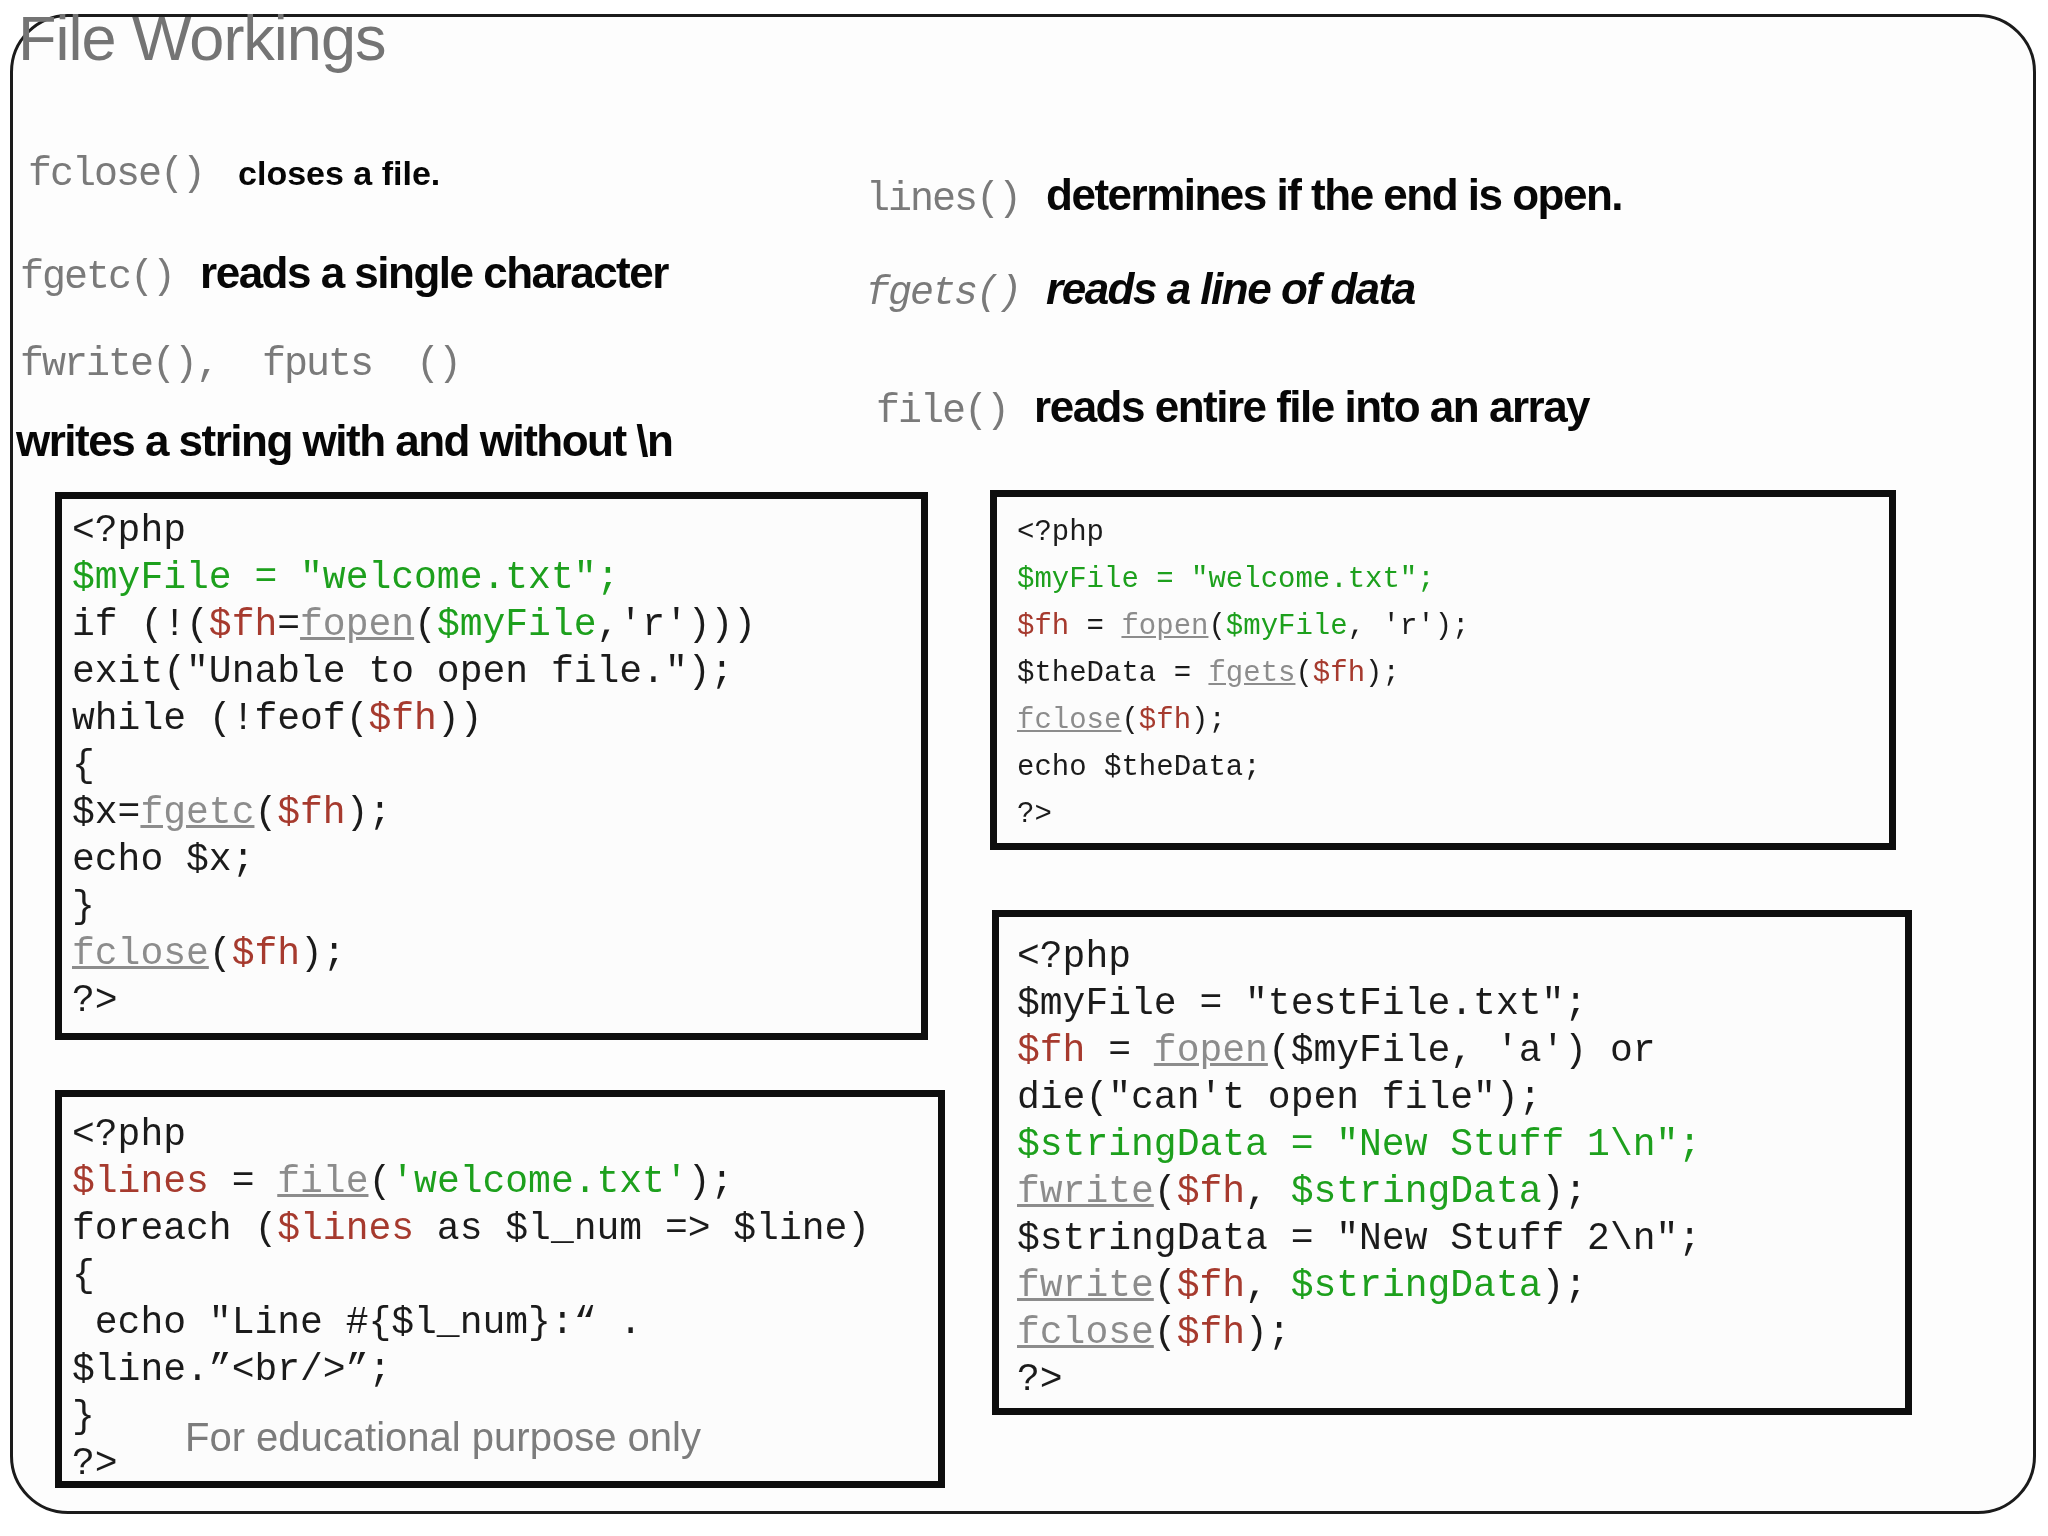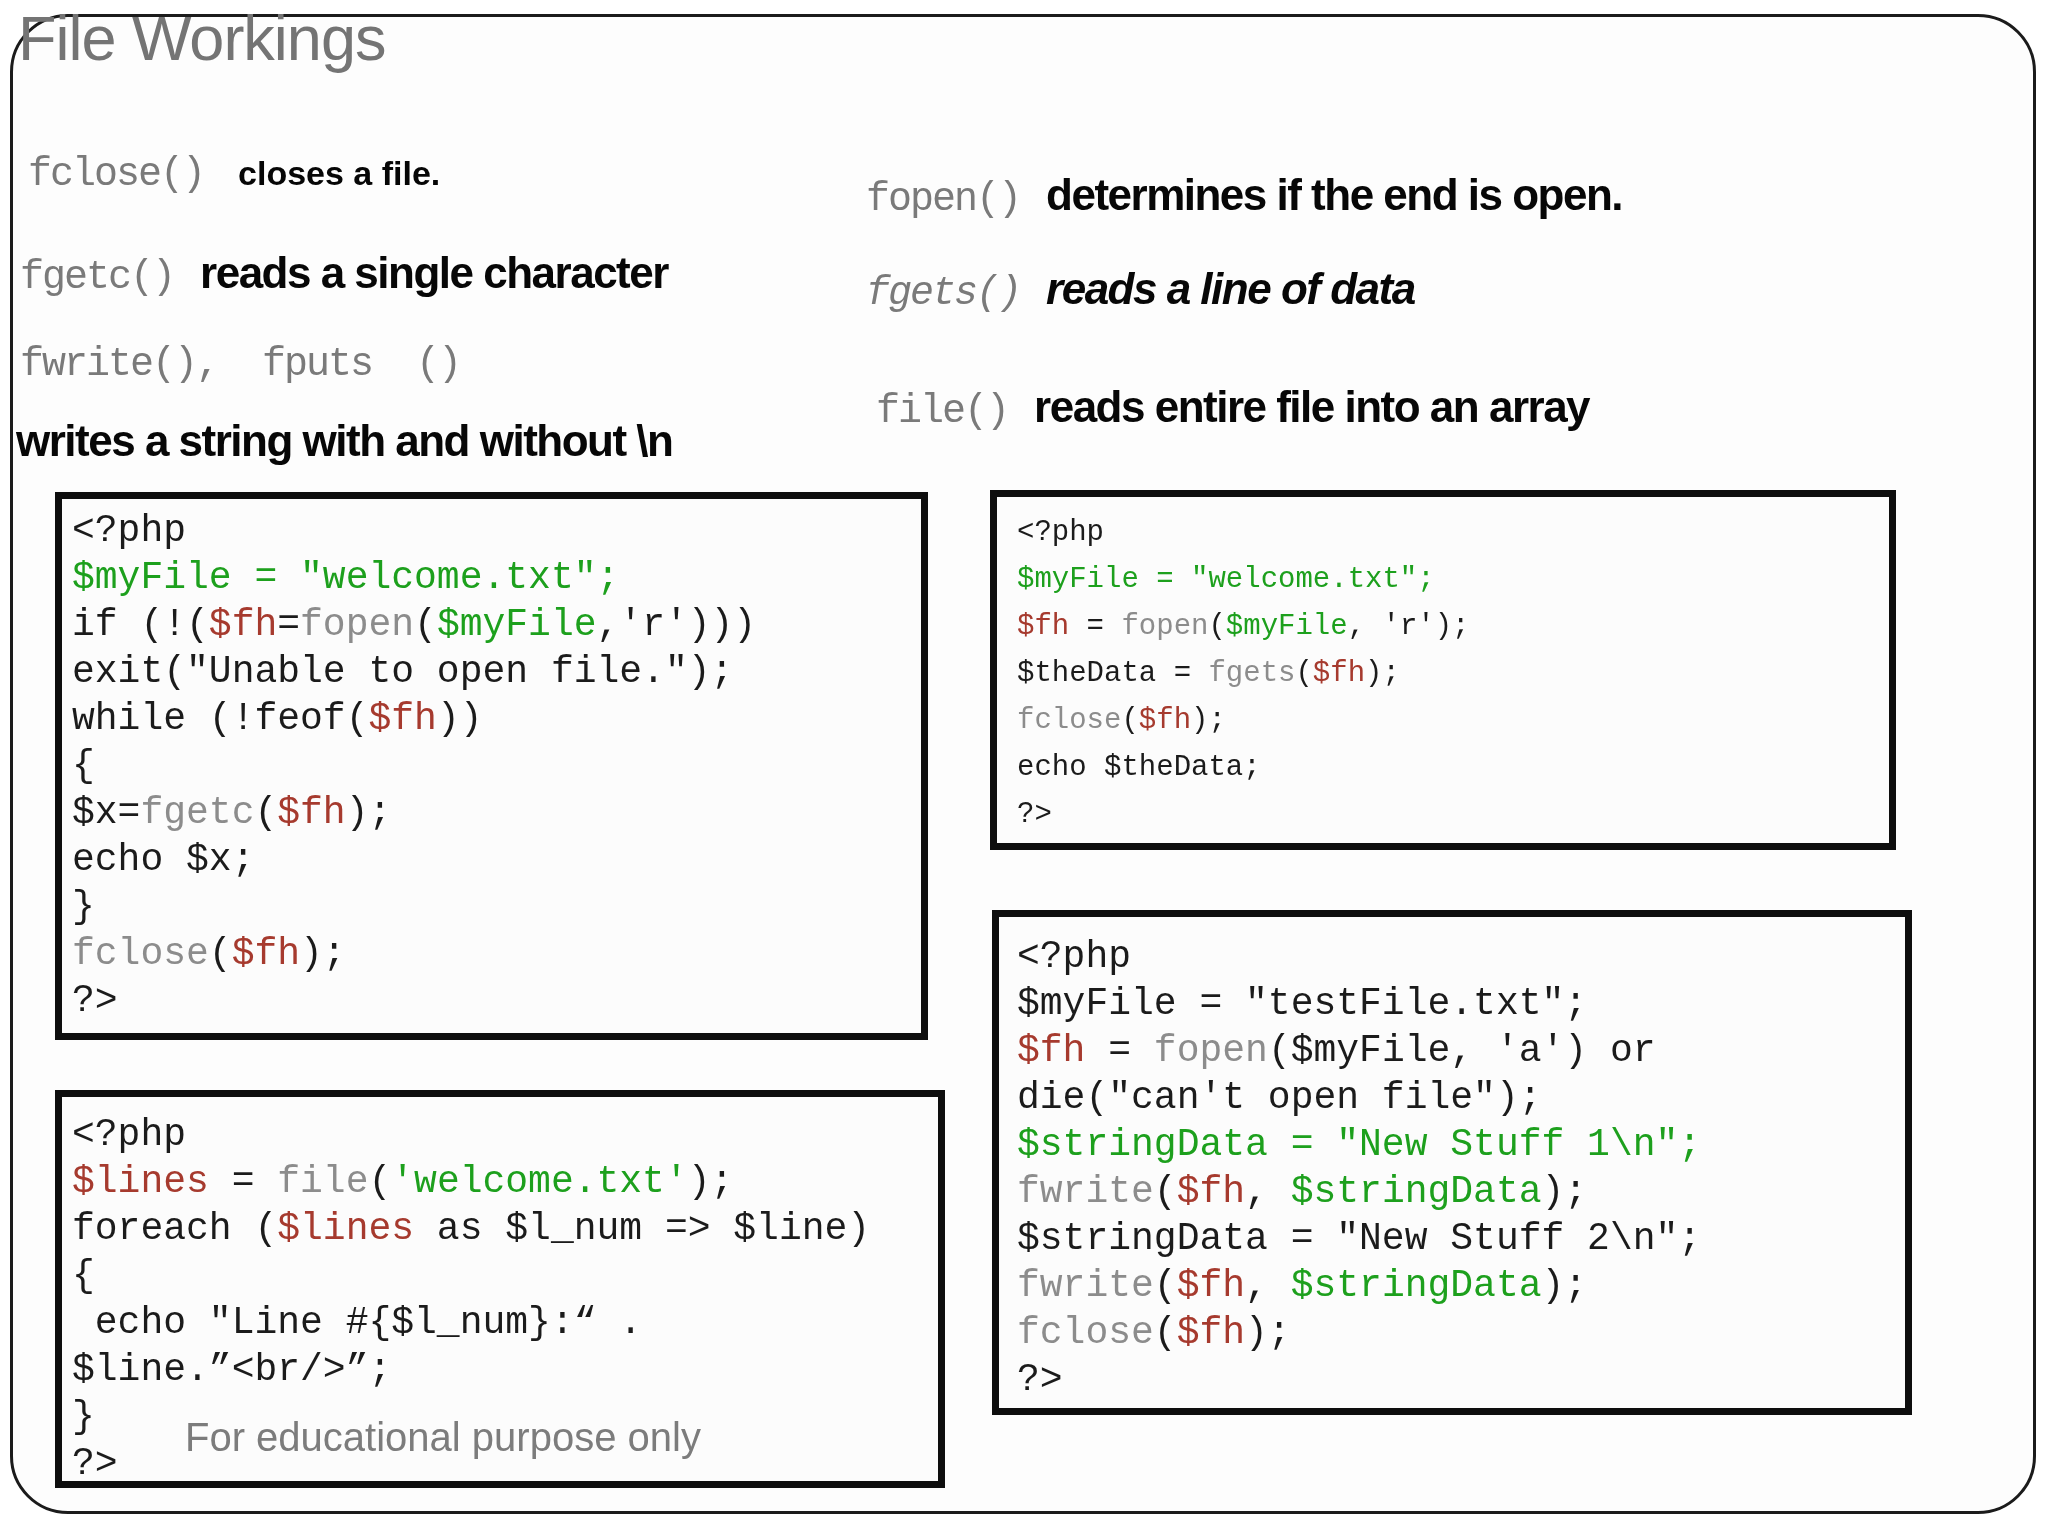--- a/index.html
+++ b/index.html
@@ -37,21 +37,21 @@
     box-sizing:border-box;}
   .codebox .line{height:47px;line-height:47px;}
   .box1{left:55px;top:492px;width:873px;height:548px;font-size:38px;padding:8px 0 0 10px;}
   .box2{left:990px;top:490px;width:906px;height:360px;font-size:29px;padding:12px 0 0 20px;}
   .box3{left:55px;top:1090px;width:890px;height:398px;font-size:38px;padding:14px 0 0 10px;}
   .box4{left:992px;top:910px;width:920px;height:505px;font-size:38px;padding:16px 0 0 18px;}
 
   .t-k{color:#1b1b1b;}
   .t-g{color:var(--green,#1da01d);}
   .t-r{color:var(--red,#a63a2e);}
-  .t-f{color:var(--gray,#8c8c8c);}
+  .t-f{color:var(--gray,#8c8c8c);text-decoration:underline;}
 
   .edu-note{position:absolute;left:185px;top:1415px;font-size:40px;color:#7c7c7c;
     font-family:"Liberation Sans",sans-serif;}
 </style>
 </head>
 <body>
 
 <div class="slide-frame"></div>
 
 <div class="slide-title">File Workings</div>
@@ -68,21 +68,21 @@
 
 <div class="hrow row-fwrite">
   <span class="fn">fwrite(),  fputs  ()</span>
 </div>
 
 <div class="hrow row-writes">
   <span class="desc-sans" style="margin-left:0;">writes a string with and without \n</span>
 </div>
 
 <div class="hrow row-feof">
-  <span class="fn">fopen()</span>
+  <span class="fn">lines()</span>
   <span class="desc-sans">determines if the end is open.</span>
 </div>
 
 <div class="hrow row-fgets">
   <span class="fn">fgets()</span>
   <span class="desc-sans">reads a line of data</span>
 </div>
 
 <div class="hrow row-file">
   <span class="fn">file()</span>

